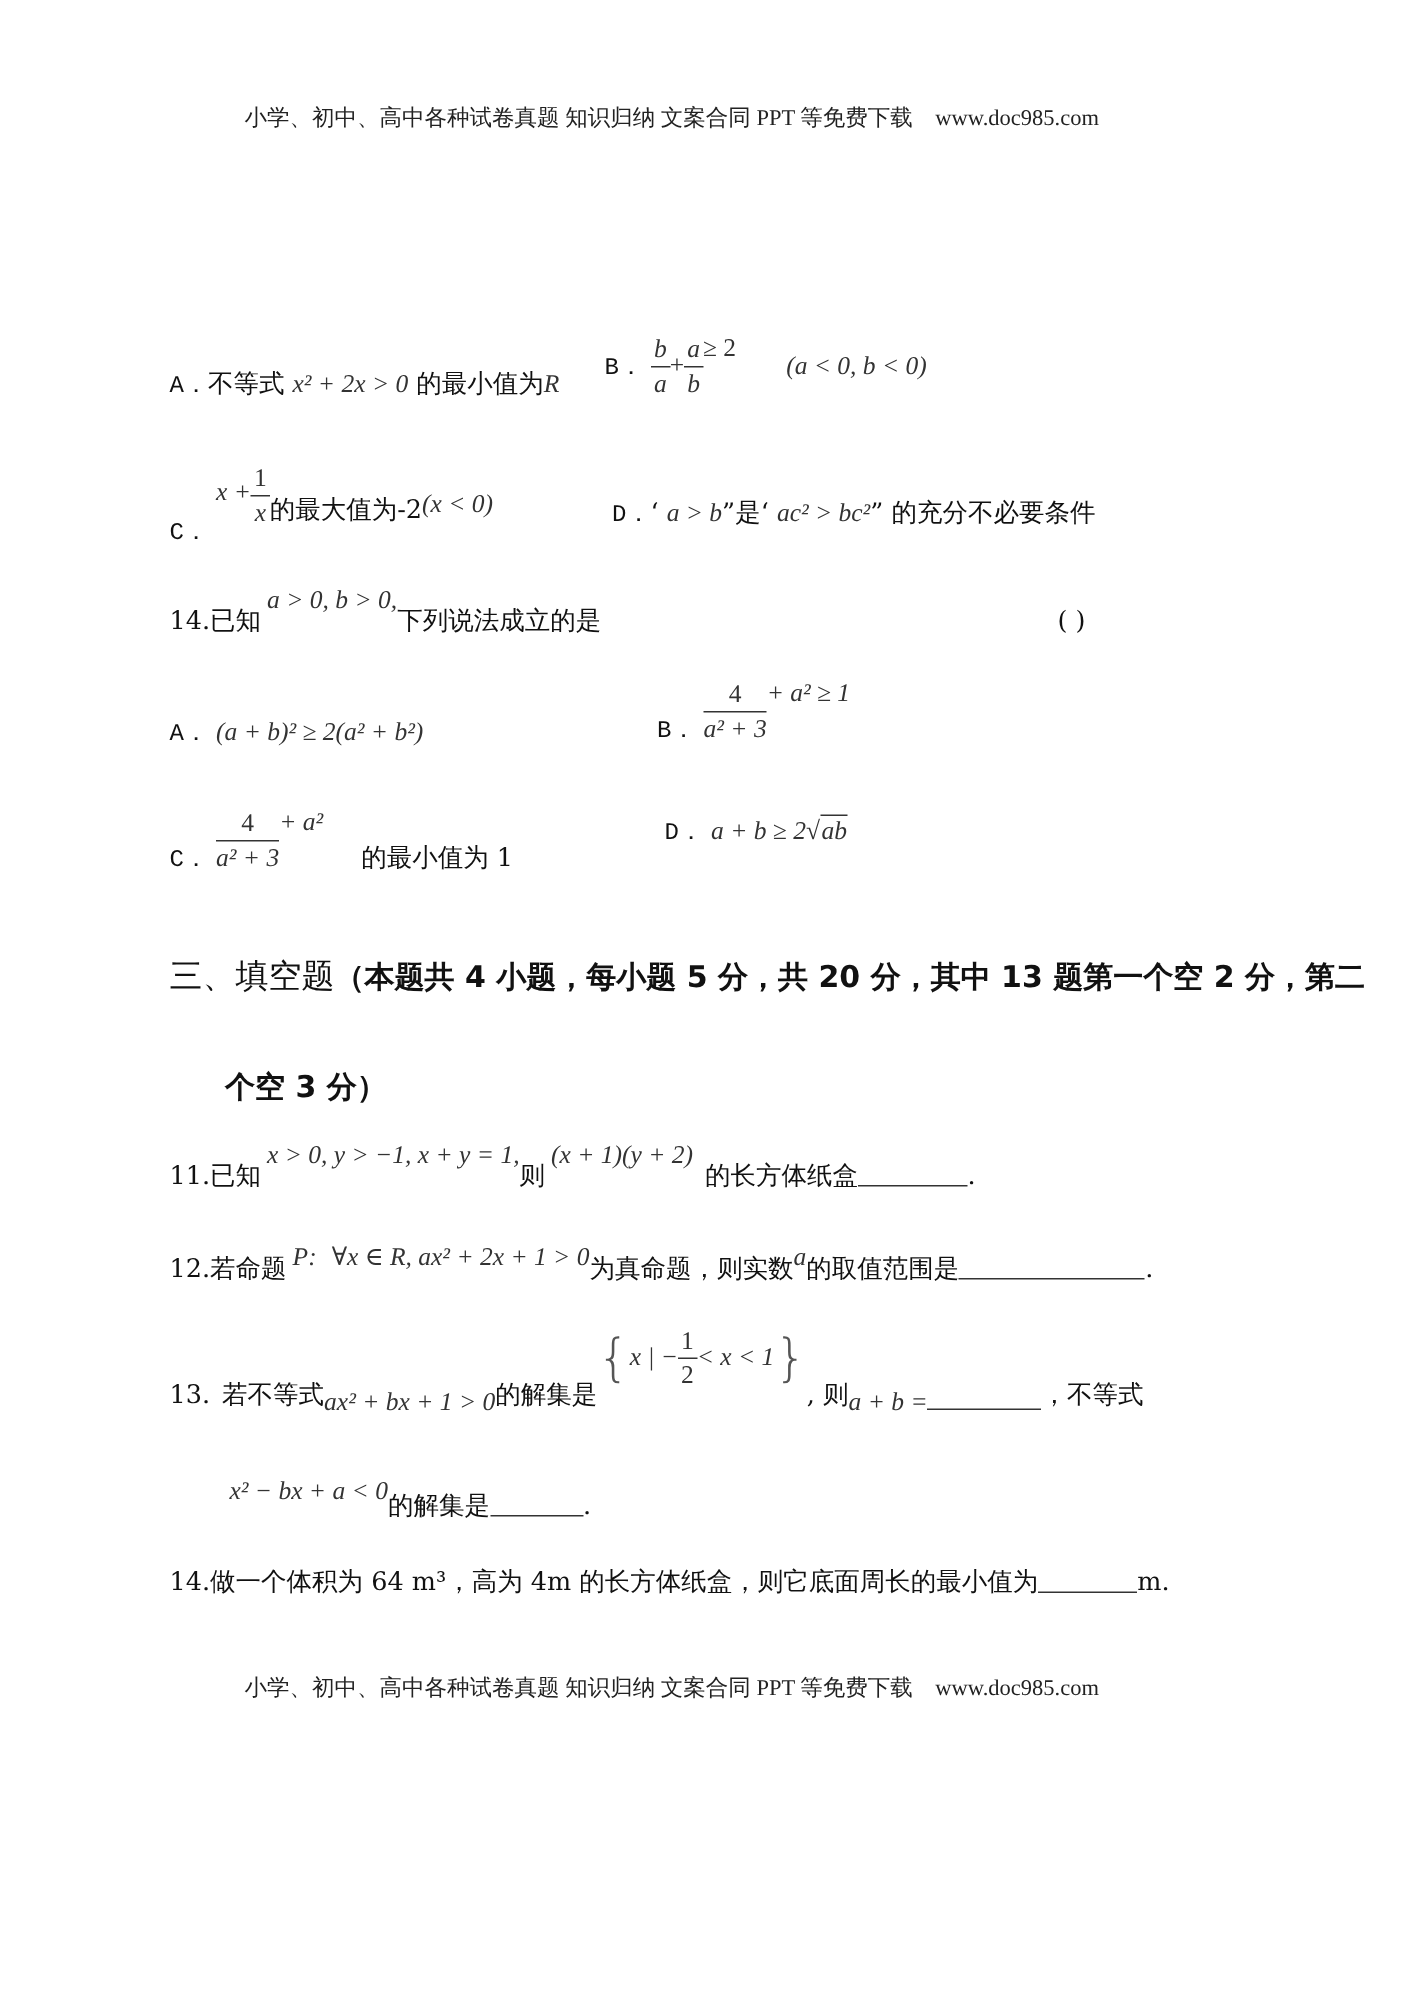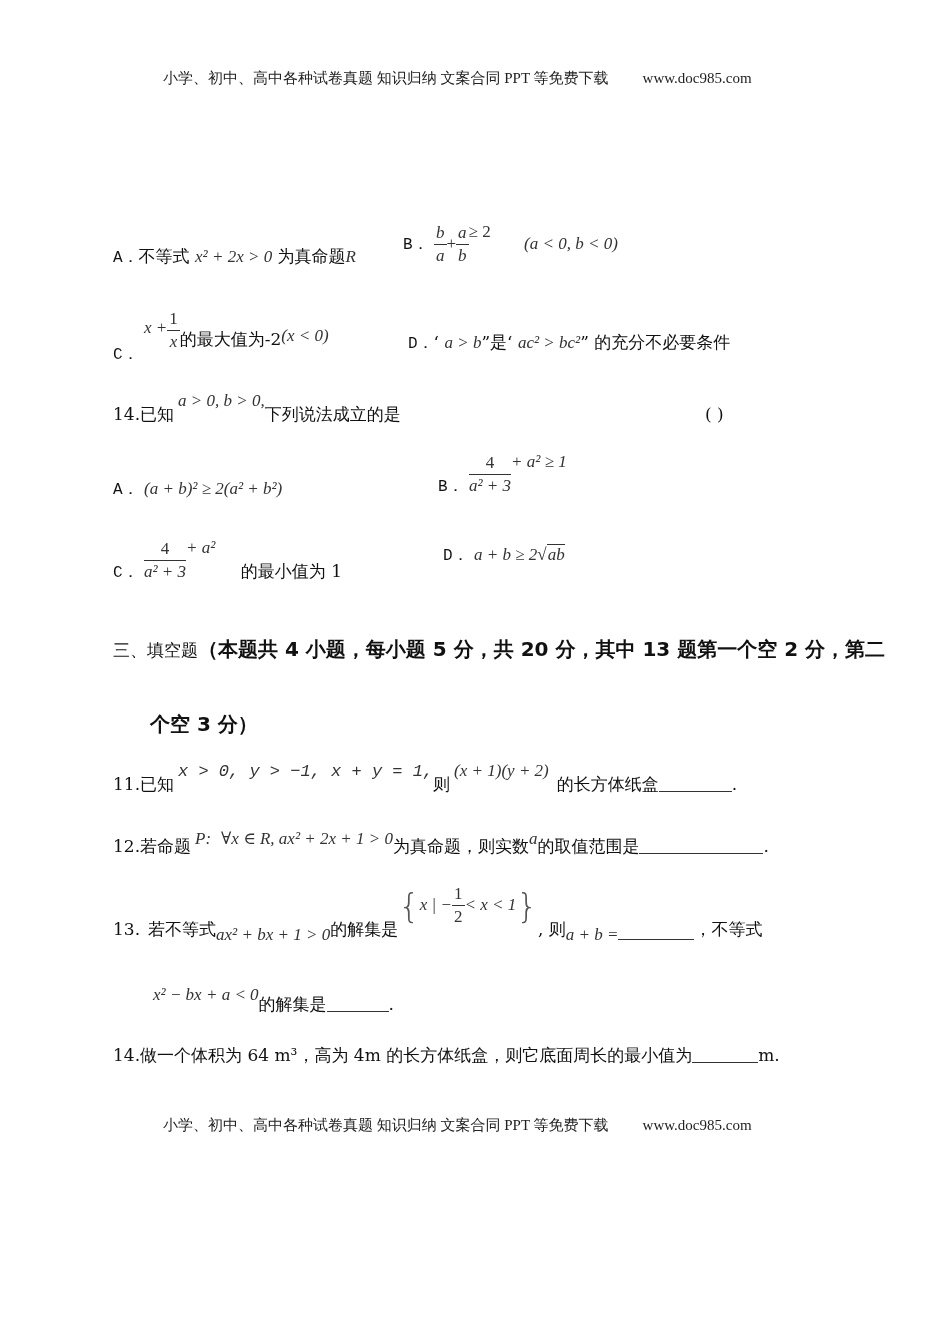--- a/index.html
+++ b/index.html
@@ -1,45 +1,45 @@
 <!DOCTYPE html>
 <html><head>
 <meta charset="utf-8">
 <style>
   html, body { margin: 0; padding: 0; background: #ffffff; }
   body { width: 950px; height: 1344px; position: relative; overflow: hidden;
          font-family: "DejaVu Serif", "Liberation Serif", serif; color: #111; }
   .abs { position: absolute; white-space: nowrap; }
   .hdr { font-family: "Liberation Serif", "DejaVu Serif", serif; font-size: 15px; color: #222; }
-  .hdr .url { margin-left: 34px; }
+  .hdr .url { margin-left: 15px; }
   .line { font-size: 17px; line-height: 20px; }
   .mono { font-family: "Liberation Mono", "DejaVu Sans Mono", monospace; font-size: 16px; }
   .m { font-family: "Liberation Serif", "DejaVu Serif", serif; font-style: italic; color: #333; font-size: 17px; }
   .mu { font-family: "Liberation Serif", "DejaVu Serif", serif; color: #333; font-size: 17px; }
   .frac { display: inline-block; vertical-align: middle; text-align: center; }
   .frac .num { display: block; border-bottom: 1px solid #333; padding: 0 2px; line-height: 22px; }
   .frac .den { display: block; line-height: 22px; }
   .raised { position: relative; top: -12px; }
   .blank { display: inline-block; border-bottom: 1px solid #333; height: 16px; vertical-align: -2px; }
   .bold { font-family: "DejaVu Sans", "Liberation Sans", sans-serif; font-weight: bold; font-size: 20px; }
-  .sec { font-family: "DejaVu Sans", "Liberation Sans", sans-serif; font-size: 17px; }
+  .sec { font-family: "DejaVu Sans", "Liberation Sans", sans-serif; font-size: 22px; }
   .brace { font-size: 34px; font-weight: 200; color: #555; vertical-align: middle; font-family: "DejaVu Sans", sans-serif; }
   .sqrt { border-top: 1px solid #333; padding-left: 1px; }
 </style>
 </head>
 <body>
 
 <div class="abs hdr" style="left:163px; top:69px;">
   <span>小学、初中、高中各种试卷真题  知识归纳  文案合同  PPT 等免费下载</span><span class="url">www.doc985.com</span>
 </div>
 
 <div class="abs line" style="left:113px; top:246px;">
   <span class="mono">A．</span><span>不等式</span>
   <span class="m">x² + 2x &gt; 0</span>
-  <span>为真命题</span><span class="m">R</span>
+  <span>的最小值为</span><span class="m">R</span>
 </div>
 <div class="abs line" style="left:403px; top:222px;">
   <span class="mono" style="position:relative; top:0px;">B．</span>
   <span class="frac m"><span class="num">b</span><span class="den">a</span></span><span class="mu">+</span><span class="frac m"><span class="num">a</span><span class="den">b</span></span><span class="mu raised">≥ 2</span>
   <span class="m" style="margin-left:28px;">(a &lt; 0, b &lt; 0)</span>
 </div>
 
 <div class="abs line" style="left:113px; top:308px;">
   <span class="mono" style="position:relative; top:24px;">C．</span>
   <span class="m raised" style="top:-2px;">x +</span><span class="frac m"><span class="num" style="font-style:normal">1</span><span class="den">x</span></span><span style="position:relative; top:10px;">的最大值为-2</span><span class="m" style="position:relative; top:6px;">(x &lt; 0)</span>
@@ -76,21 +76,21 @@
 </div>
 
 <div class="abs" style="left:113px; top:636px;">
   <span class="sec">三、填空题</span><span class="bold">（本题共 4 小题，每小题 5 分，共 20 分，其中 13 题第一个空 2 分，第二</span>
 </div>
 <div class="abs" style="left:150px; top:711px;">
   <span class="bold">个空 3 分）</span>
 </div>
 
 <div class="abs line" style="left:113px; top:774px;">
-  <span>11.</span><span>已知</span><span class="m" style="position:relative; top:-14px; margin-left:4px;font-family:Liberation Mono, monospace;">x &gt; 0, y &gt; −1, x + y = 1,</span><span>则</span><span class="m" style="position:relative; top:-14px; margin-left:4px; margin-right:8px;">(x + 1)(y + 2)</span><span>的长方体纸盒</span><span class="blank" style="width:73px;"></span><span>.</span>
+  <span>11.</span><span>已知</span><span class="m" style="position:relative; top:-14px; margin-left:4px;">x &gt; 0, y &gt; −1, x + y = 1,</span><span>则</span><span class="m" style="position:relative; top:-14px; margin-left:4px; margin-right:8px;">(x + 1)(y + 2)</span><span>的长方体纸盒</span><span class="blank" style="width:73px;"></span><span>.</span>
 </div>
 
 <div class="abs line" style="left:113px; top:836px;">
   <span>12.</span><span>若命题</span><span class="m" style="position:relative; top:-8px; margin-left:4px; margin-right:10px;">P:</span><span class="m" style="position:relative; top:-8px;">∀x ∈ R, ax² + 2x + 1 &gt; 0</span><span>为真命题，则实数</span><span class="m" style="position:relative; top:-8px;">a</span><span>的取值范围是</span><span class="blank" style="width:124px;"></span><span>.</span>
 </div>
 
 <div class="abs line" style="left:113px; top:883px;">
   <span style="position:relative; top:25px;">13.</span><span style="position:relative; top:25px; margin-left:8px;">若不等式</span><span class="m" style="position:relative; top:30px;">ax² + bx + 1 &gt; 0</span><span style="position:relative; top:25px;">的解集是</span><span class="brace">{</span><span class="m">x | −</span><span class="frac mu"><span class="num">1</span><span class="den">2</span></span><span class="m">&lt; x &lt; 1</span><span class="brace">}</span><span style="position:relative; top:25px;">, 则</span><span class="m" style="position:relative; top:30px;">a + b =</span><span class="blank" style="width:76px; position:relative; top:28px;"></span><span style="position:relative; top:25px;">，不等式</span>
 </div>
 <div class="abs line" style="left:153px; top:988px;">

